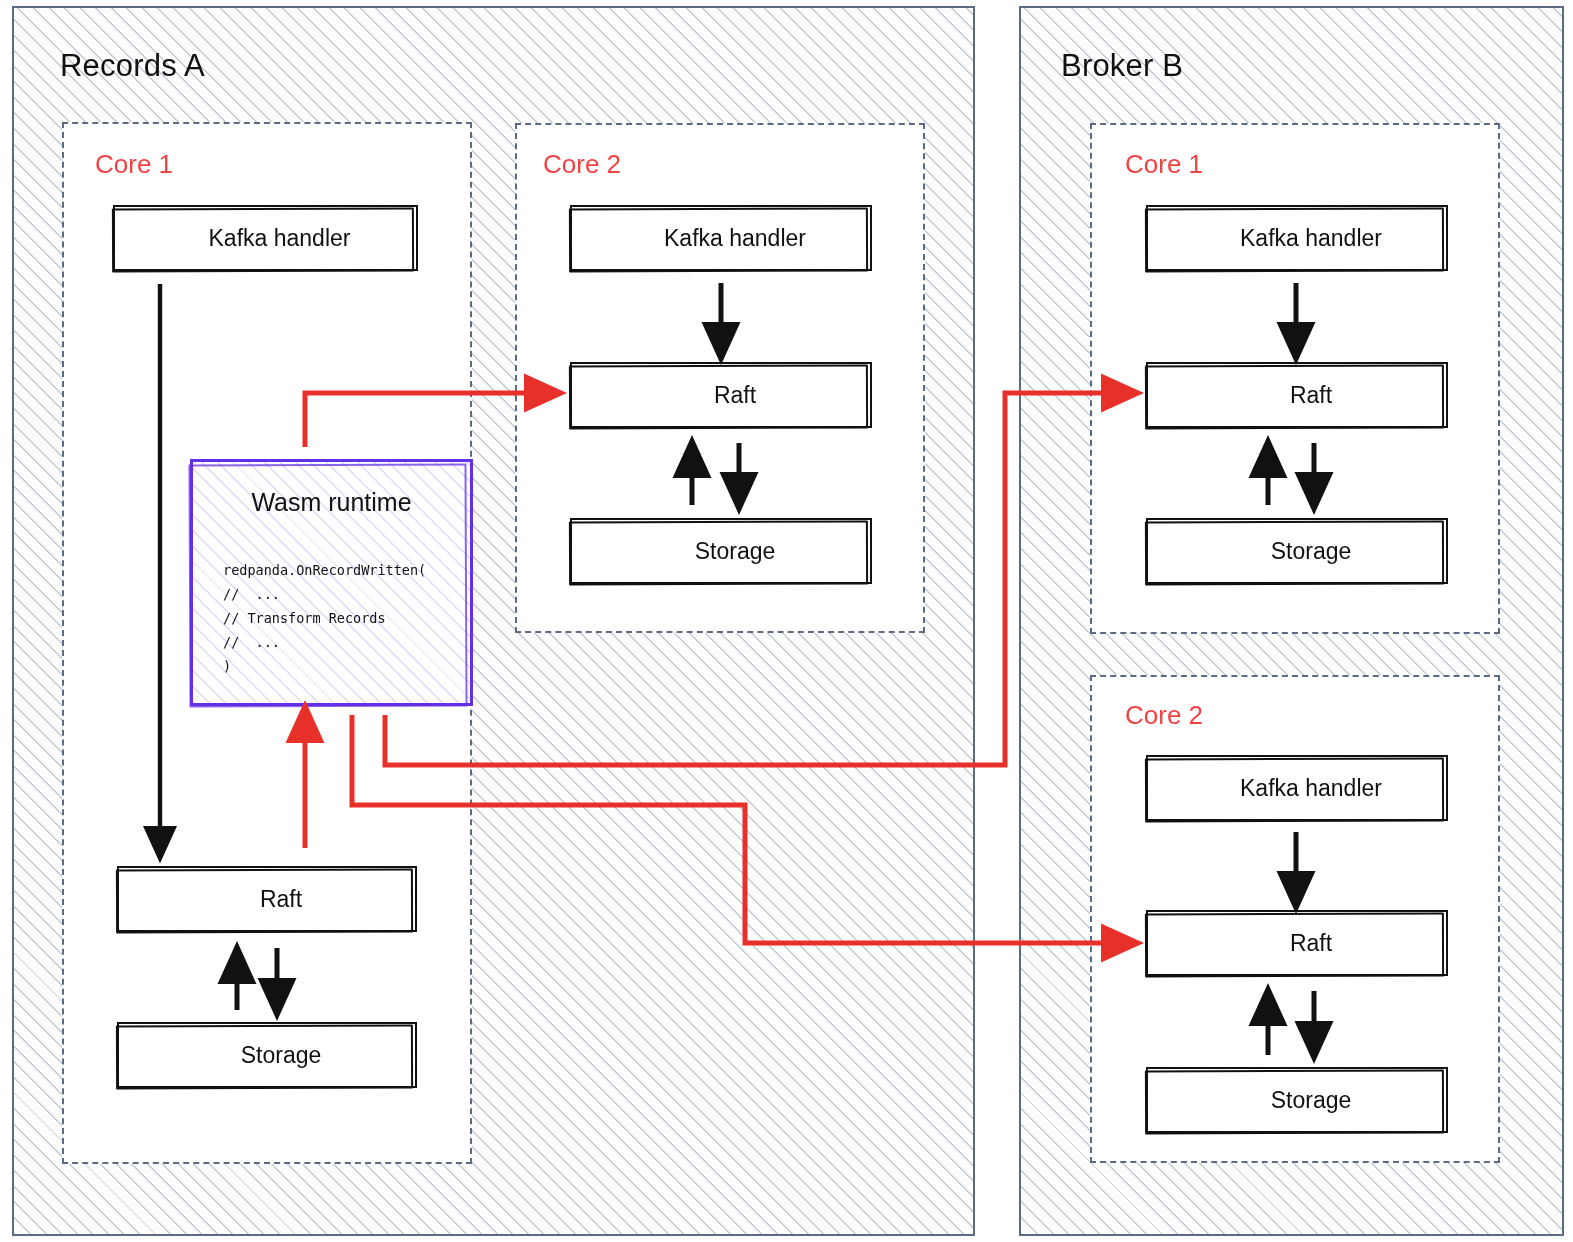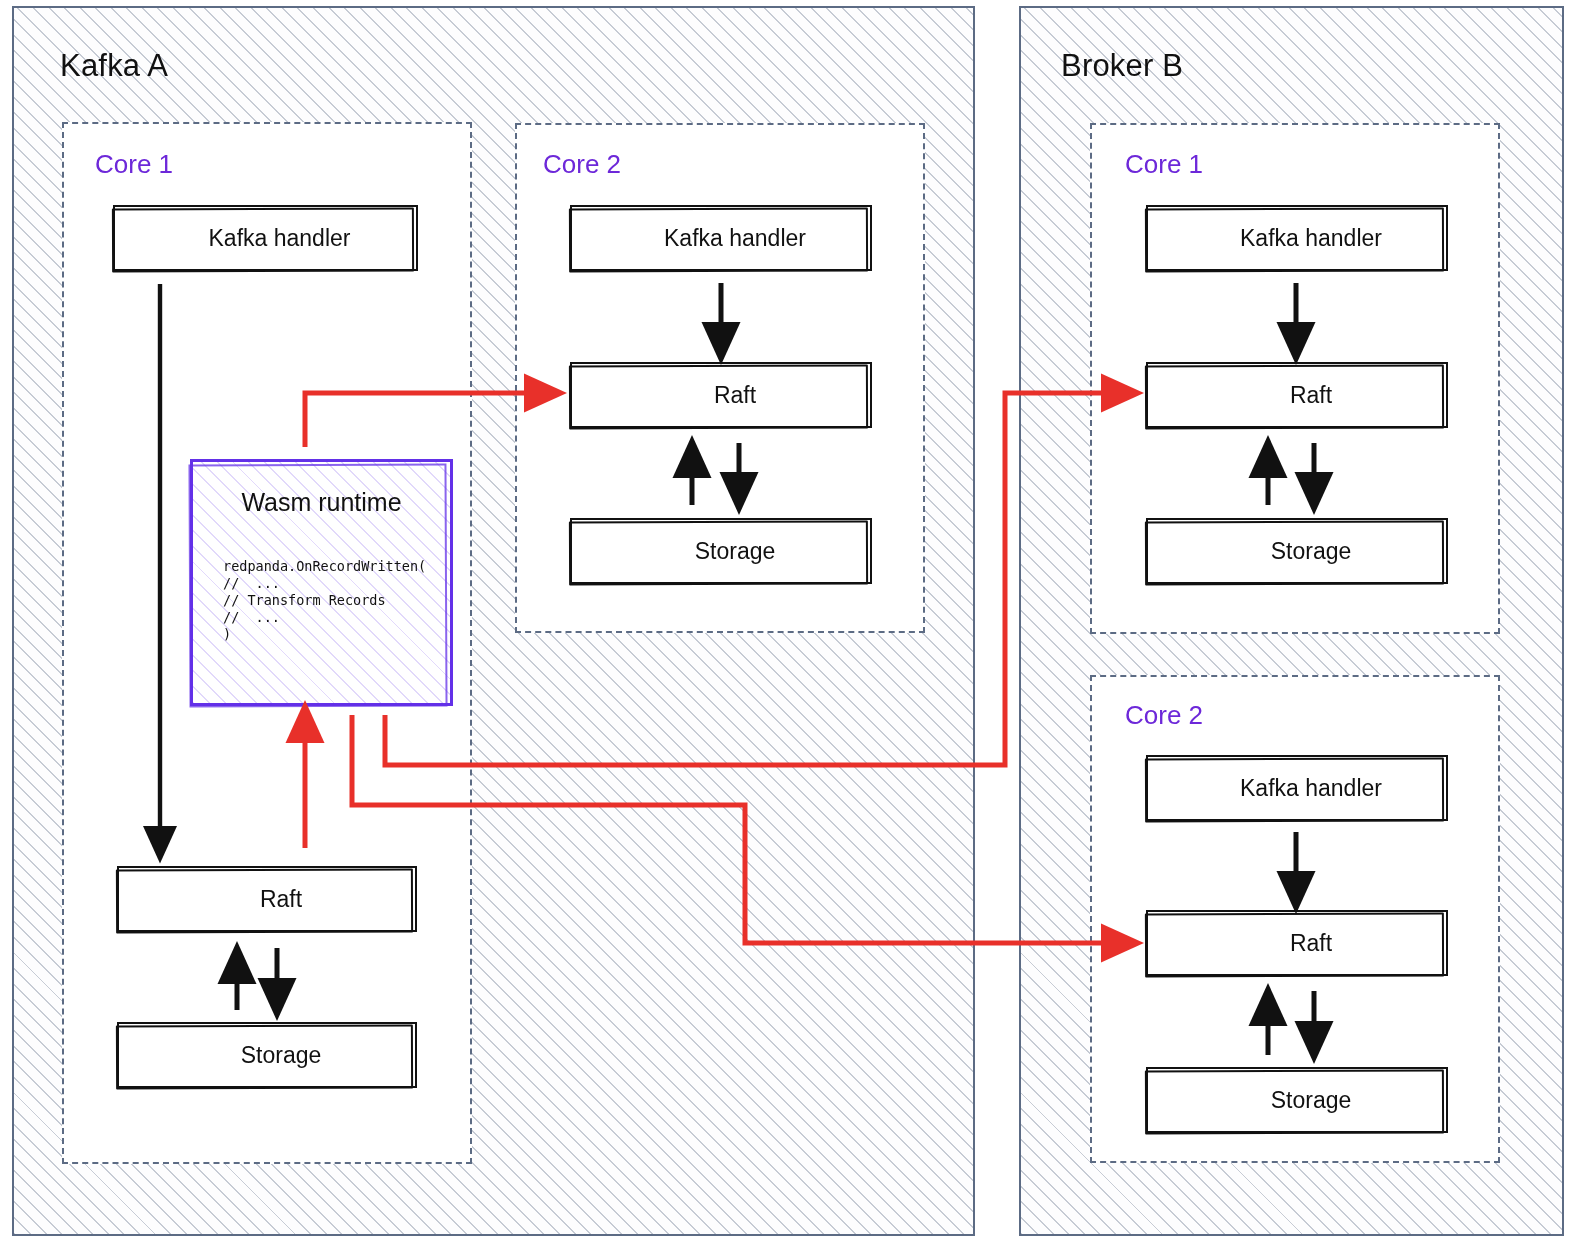--- a/index.html
+++ b/index.html
@@ -28,21 +28,21 @@
   
   .core{
     position:absolute;
     border:2.5px dashed #5c6b84;
     background:#ffffff;
     box-sizing:border-box;
   }
   .core-title{
     position:absolute;
     font-size:26px;
-    color:#6d28d9;
+    color:#ef4444;
     white-space:nowrap;
   }
 
   
   .node{
     position:absolute;
     background:#ffffff;
     box-sizing:border-box;
     border:2.6px solid #111;
     display:flex;align-items:center;justify-content:center;
@@ -78,43 +78,43 @@
     transform:rotate(-0.25deg);
     pointer-events:none;
   }
   .wasm-title{
     position:absolute;left:0;right:0;top:26px;
     text-align:center;font-size:25px;color:#111;
   }
   .wasm-code{
     position:absolute;left:30px;top:96px;
     font-family:"DejaVu Sans Mono",monospace;
-    font-size:13.5px;line-height:17px;color:#111;
+    font-size:13.5px;line-height:24px;color:#111;
     white-space:pre;
   }
 
   
   svg.wires{position:absolute;left:0;top:0;width:1573px;height:1242px;overflow:visible;pointer-events:none;}
 </style>
 </head>
 <body>
 
 <div id="canvas">
 
   <div class="broker" style="left:12px;top:6px;width:963px;height:1230px;"></div>
-  <div class="broker-title" style="left:60px;top:48px;">Kafka A</div>
+  <div class="broker-title" style="left:60px;top:48px;">Records A</div>
 
   <div class="core" style="left:62px;top:122px;width:410px;height:1042px;"></div>
   <div class="core-title" style="left:95px;top:149px;">Core 1</div>
 
   <div class="node" style="left:113px;top:205px;width:305px;height:66px;">
     <span class="node-label">Kafka handler</span>
   </div>
 
-  <div class="wasm" style="left:190px;top:459px;width:263px;height:247px;">
+  <div class="wasm" style="left:190px;top:459px;width:283px;height:247px;">
     <div class="wasm-title">Wasm runtime</div>
     <div class="wasm-code">redpanda.OnRecordWritten(
 //  ...
 // Transform Records
 //  ...
 )</div>
   </div>
 
   <div class="node" style="left:117px;top:866px;width:300px;height:66px;">
     <span class="node-label">Raft</span>

